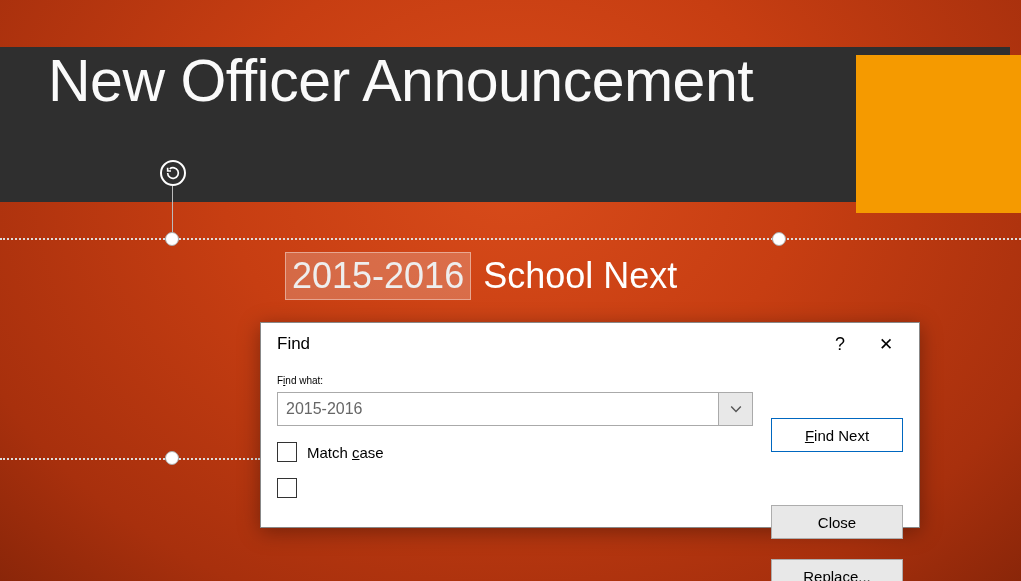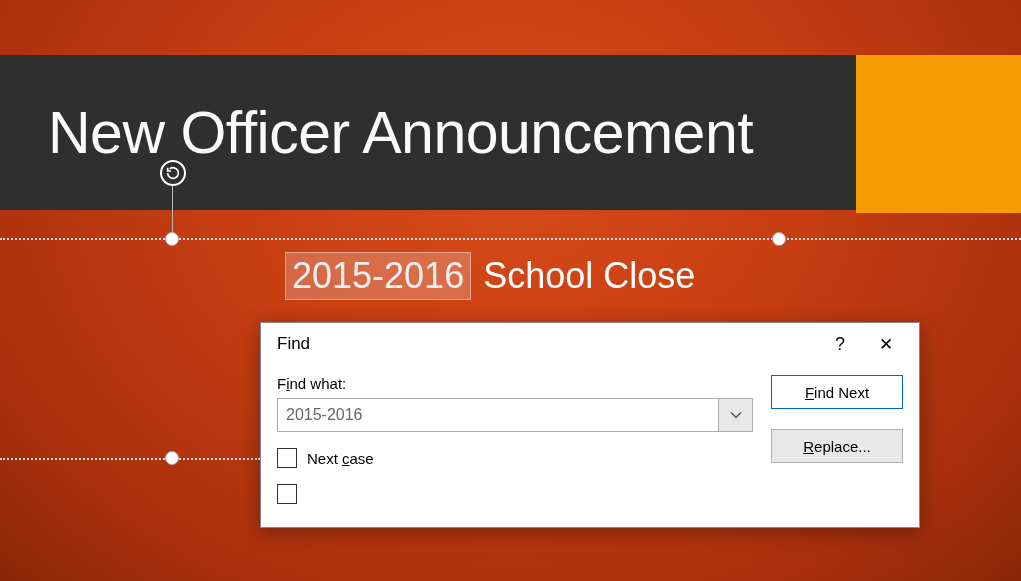--- a/index.html
+++ b/index.html
@@ -4,24 +4,24 @@
 <style>
   * { box-sizing: border-box; margin: 0; padding: 0; }
   html, body { width: 1021px; height: 581px; overflow: hidden; font-family: 'Segoe UI', Tahoma, sans-serif; }
   .slide-bg {
     width: 1021px; height: 581px;
     background: radial-gradient(ellipse at 50% 30%, #d84b1a 0%, #c73e12 40%, #a8300d 80%, #8a2609 100%);
     position: relative;
   }
   .title-bar {
     position: absolute;
-    top: 55px; left: 0;
+    top: 47px; left: 0;
     width: 1010px; height: 155px;
     background: #2f2f2f;
-    display:flex; align-items:center;
+    display:flex; 
   }
   .title-text {
     color: #fafafa;
     font-size: 59px;
     font-weight: 300;
     padding-left: 48px;
     letter-spacing: -0.5px;
   }
   .orange-block {
     position: absolute;
@@ -96,21 +96,21 @@
     display:flex;align-items:center;justify-content:center;
     font-size:18px;
     cursor:pointer;
   }
   .dlg-icon-btn.close { font-size:17px;}
   .dialog-body {
     padding: 10px 16px 16px 16px;
     display:flex; gap:18px;
   }
   .body-left { flex:1; }
-  .label { font-size:15px; margin-bottom:6px; display:block; }
+  .label { font-size:10px; margin-bottom:6px; display:block; }
   .underline { text-decoration: underline; text-decoration-skip-ink: none; }
   .combo {
     display:flex; width:100%; height:34px;
     border:1px solid #aaa;
   }
   .combo input {
     flex:1; border:none; outline:none;
     padding:0 8px; font-size:16px; color:#666;
   }
   .combo-btn {
@@ -131,20 +131,21 @@
     width:132px;
     display:flex; flex-direction:column; gap:10px;
   }
   .btn {
     height:34px;
     background:#e8e8e8;
     border:1px solid #adadad;
     font-size:15px;
     display:flex;align-items:center;justify-content:center;
     cursor:pointer;
+    margin-top:43px;
   }
   .btn.primary {
     background:#fff;
     border:1.5px solid #0067c0;
   }
   .btn.replace { margin-top: 10px; }
 </style>
 </head>
 <body>
 
@@ -165,21 +166,21 @@
 
   <div class="dotted-line dl1"></div>
   <div class="dotted-line dl2"></div>
 
   <div class="sel-handle h-left"></div>
   <div class="sel-handle h-right"></div>
   <div class="sel-handle h-mid-left"></div>
 
   <div class="subtitle-row">
     <span class="subtitle-highlight">2015-2016</span>
-    <span>School Close</span>
+    <span>School Next</span>
   </div>
 
   <div class="dialog">
     <div class="dialog-title-row">
       <div class="dialog-title">Find</div>
       <div class="dlg-icon-btn">
         <span>?</span>
       </div>
       <div class="dlg-icon-btn close">
         <span>✕</span>
@@ -193,31 +194,34 @@
           <input type="text" value="2015-2016" style="">
           <div class="combo-btn">
             <svg viewBox="0 0 10 10">
                 <path d="M1 3 L5 7 L9 3" stroke="#555" stroke-width="1.2" fill="none"></path>
               </svg>
           </div>
         </div>
 
         <div class="check-row">
           <div class="chk"></div>
-          <span><span>Next </span><span class="underline">c</span><span>ase</span></span>
+          <span><span>Match </span><span class="underline">c</span><span>ase</span></span>
         </div>
         <div class="check-row">
           <div class="chk"></div>
         </div>
       </div>
 
       <div class="body-right">
         <div class="btn primary">
             <span><span class="underline">F</span><span>ind Next</span></span>
           </div>
+        <div class="btn">
+            <span>Close</span>
+          </div>
         <div class="btn replace">
             <span><span class="underline">R</span><span>eplace...</span></span>
           </div>
       </div>
     </div>
   </div>
 
 </div>
 
 </body></html>

